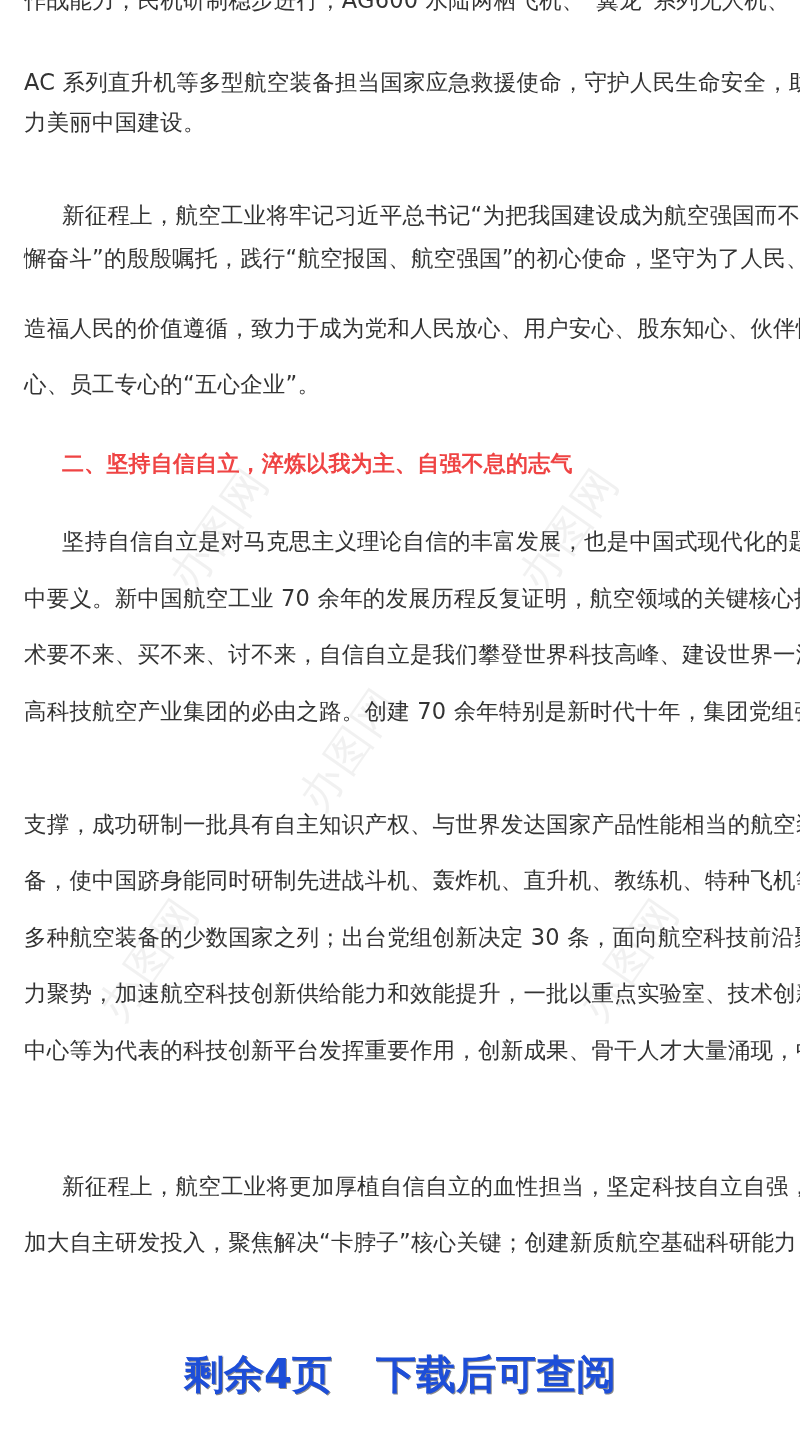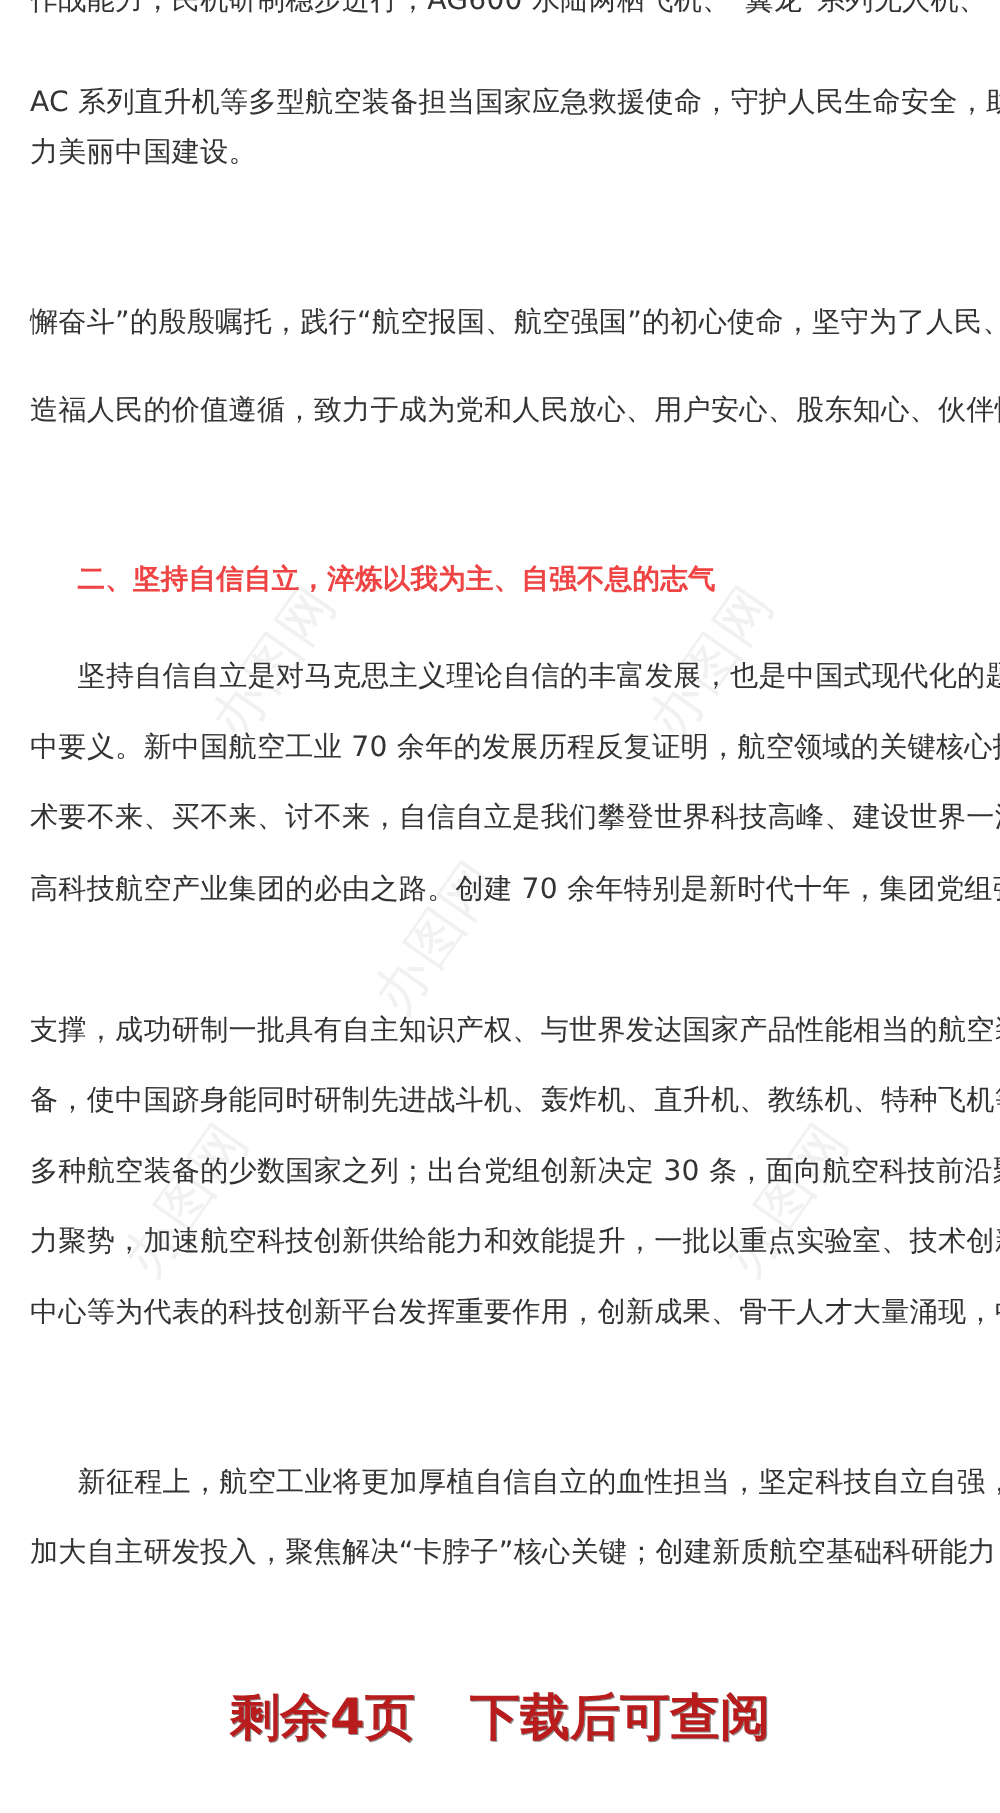--- a/index.html
+++ b/index.html
@@ -57,21 +57,21 @@
   .banner {
     position: absolute;
     left: 0;
     top: 1348px;
     width: 800px;
     height: 52px;
     text-align: center;
     font-size: 40px;
     line-height: 52px;
     font-weight: bold;
-    color: #b91c1c;
+    color: #1d4ed8;
     text-shadow: 1px 1px 0 #8a8a8a;
     letter-spacing: 0px;
     font-family: "DejaVu Sans", "Liberation Sans", sans-serif;
   }
   .banner span.gap { display: inline-block; width: 44px; }
 </style>
 </head>
 <body>
 
 <div class="page">
@@ -79,22 +79,24 @@
   <div class="watermark" style="left:150px;top:500px;">办图网</div>
   <div class="watermark" style="left:500px;top:500px;">办图网</div>
   <div class="watermark" style="left:280px;top:720px;">办图网</div>
   <div class="watermark" style="left:80px;top:930px;">办图网</div>
   <div class="watermark" style="left:560px;top:930px;">办图网</div>
 
   <div class="line justify" style="top:-20px;">作战能力，民机研制稳步进行，AG600 水陆两栖飞机、“翼龙”系列无人机、</div>
   <div class="line justify" style="top:62px;">AC 系列直升机等多型航空装备担当国家应急救援使命，守护人民生命安全，助</div>
   <div class="line" style="top:102px;">力美丽中国建设。</div>
 
+  <div class="line indent justify" style="top:195px;">新征程上，航空工业将牢记习近平总书记“为把我国建设成为航空强国而不</div>
   <div class="line justify" style="top:238px;">懈奋斗”的殷殷嘱托，践行“航空报国、航空强国”的初心使命，坚守为了人民、</div>
   <div class="line justify" style="top:308px;">造福人民的价值遵循，致力于成为党和人民放心、用户安心、股东知心、伙伴恒</div>
+  <div class="line" style="top:364px;">心、员工专心的“五心企业”。</div>
 
   <div class="line indent heading" style="top:444px;">二、坚持自信自立，淬炼以我为主、自强不息的志气</div>
 
   <div class="line indent justify" style="top:521px;">坚持自信自立是对马克思主义理论自信的丰富发展，也是中国式现代化的题</div>
   <div class="line justify" style="top:578px;">中要义。新中国航空工业 70 余年的发展历程反复证明，航空领域的关键核心技</div>
   <div class="line justify" style="top:634px;">术要不来、买不来、讨不来，自信自立是我们攀登世界科技高峰、建设世界一流</div>
   <div class="line justify" style="top:691px;">高科技航空产业集团的必由之路。创建 70 余年特别是新时代十年，集团党组强</div>
   <div class="line justify" style="top:804px;">支撑，成功研制一批具有自主知识产权、与世界发达国家产品性能相当的航空装</div>
   <div class="line justify" style="top:860px;">备，使中国跻身能同时研制先进战斗机、轰炸机、直升机、教练机、特种飞机等</div>
   <div class="line justify" style="top:917px;">多种航空装备的少数国家之列；出台党组创新决定 30 条，面向航空科技前沿聚</div>

